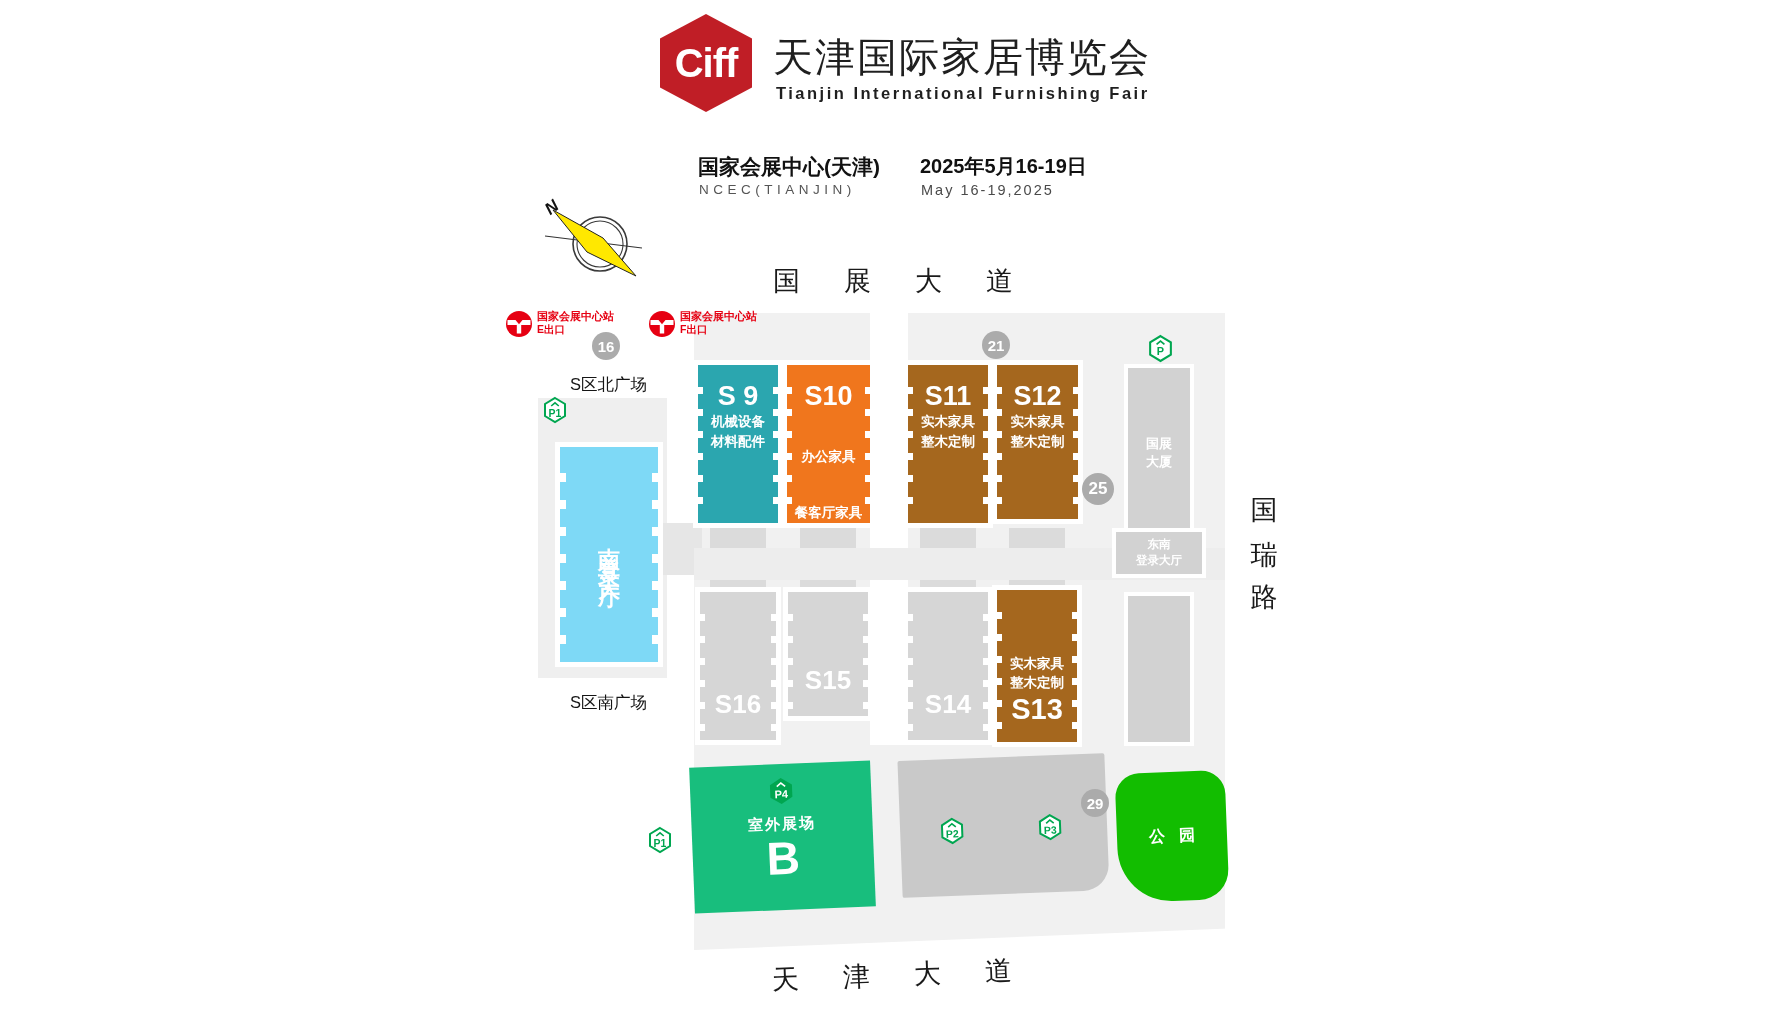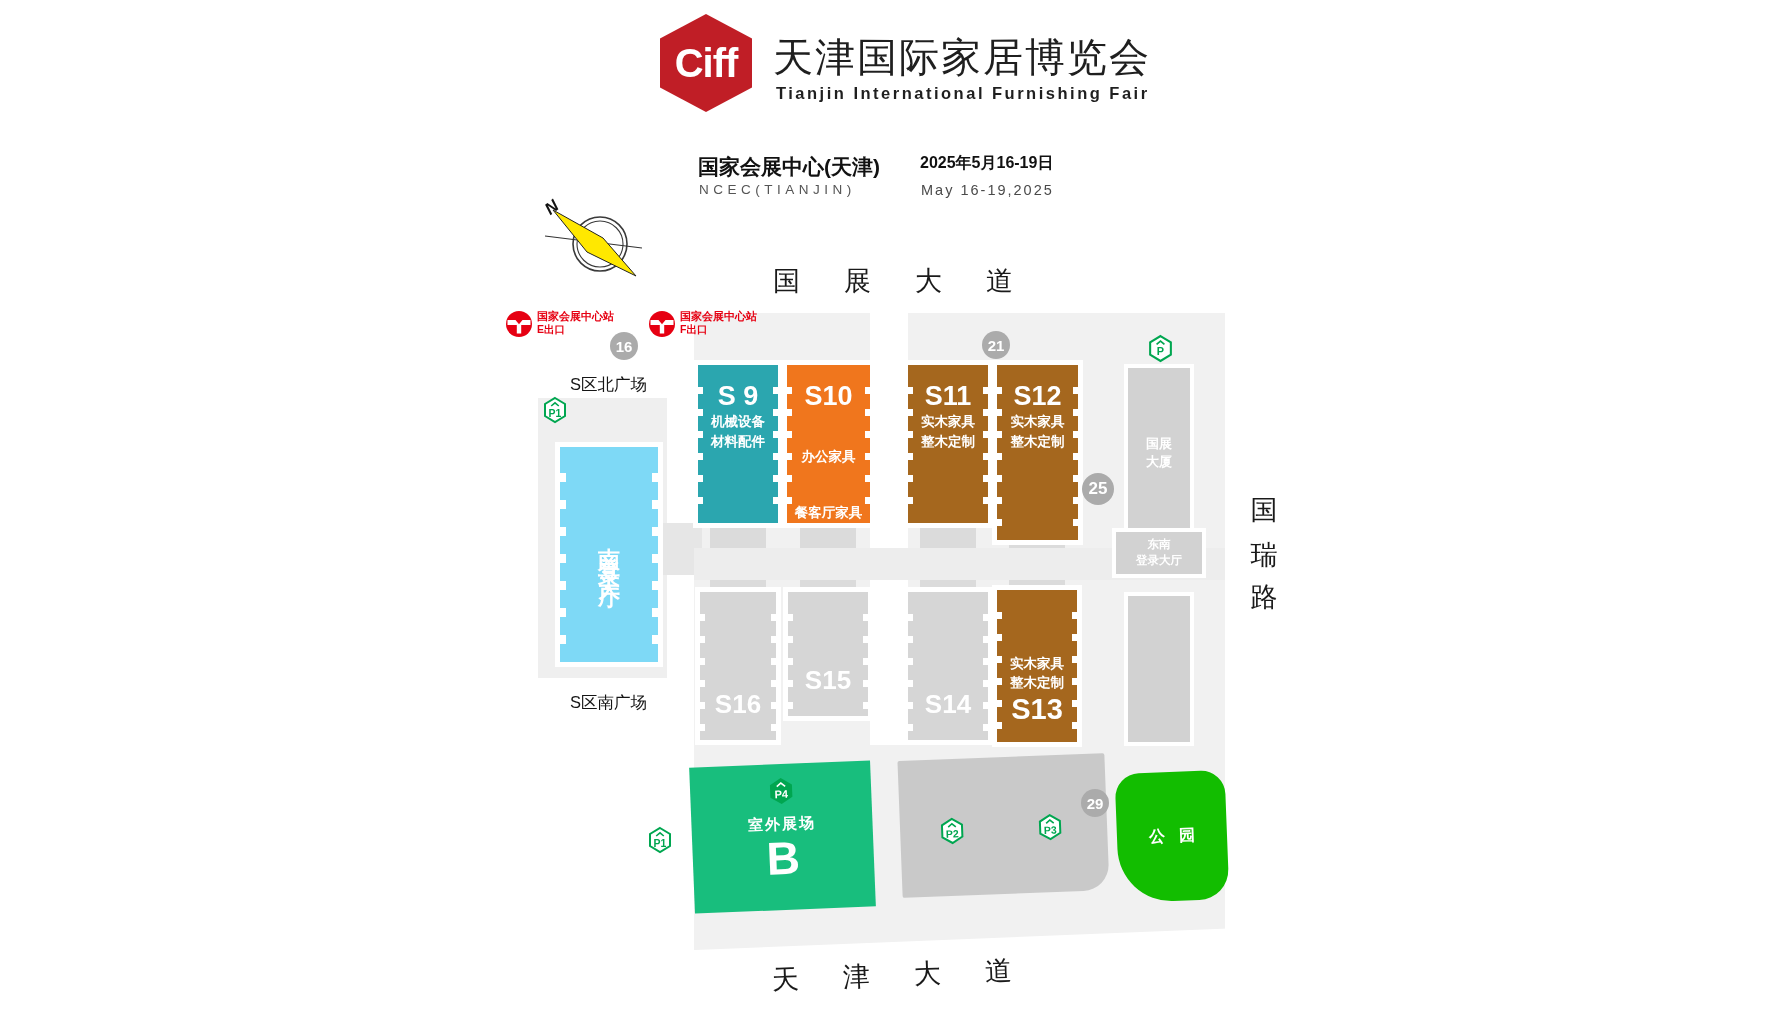--- a/index.html
+++ b/index.html
@@ -7,21 +7,21 @@
          font-family:"Liberation Sans","DejaVu Sans",sans-serif;overflow:hidden;}
   .a{position:absolute;}
   
   .logo-hex{display:flex;align-items:center;justify-content:center;
     clip-path:polygon(50% 0,100% 25%,100% 75%,50% 100%,0 75%,0 25%);
     background:var(--logo_red,#C01E26);color:#fff;font-weight:bold;font-size:40px;letter-spacing:-1px;}
   .title-cn{font-size:40px;color:#1f1f1f;letter-spacing:2px;font-weight:400;}
   .title-en{font-size:16.5px;color:#1f1f1f;letter-spacing:2.5px;font-weight:bold;}
   .venue-cn{font-size:21px;font-weight:bold;color:#111;}
   .venue-en{font-size:13.5px;letter-spacing:4.5px;color:#555;}
-  .date-cn{font-size:16px;font-weight:bold;color:#111;}
+  .date-cn{font-size:20px;font-weight:bold;color:#111;}
   .date-en{font-size:14.5px;letter-spacing:2px;color:#4a4a4a;}
   
   .road-label{font-size:27px;color:#1a1a1a;letter-spacing:44px;white-space:nowrap;}
   .road-label-v{font-size:27px;color:#1a1a1a;writing-mode:vertical-rl;letter-spacing:43px;}
   
   .panel{background:#F1F1F1;}
   .plaza{background:#EFEFEF;}
   .stub{background:#DBDBDB;}
   .band{background:#EDEDED;}
   .whiteroad{background:#fff;}
@@ -113,21 +113,21 @@
   <div class="a hall c-orange" style="left:787px;top:365px;width:83px;height:158px">
     <span class="hid">S10</span>
     <span class="hline">办公家具</span>
     <span class="hline">餐客厅家具</span>
   </div>
   <div class="a hall c-brown" style="left:908px;top:365px;width:80px;height:158px">
     <span class="hid">S11</span>
     <span class="hline">实木家具</span>
     <span class="hline">整木定制</span>
   </div>
-  <div class="a hall c-brown" style="left:997px;top:365px;width:81px;height:175px">
+  <div class="a hall c-brown" style="left:997px;top:365px;width:81px;height:154px">
     <span class="hid">S12</span>
     <span class="hline">实木家具</span>
     <span class="hline">整木定制</span>
   </div>
 
   <div class="a hall c-gray" style="left:700px;top:592px;width:76px;height:148px">
     <span class="hid-b">S16</span>
   </div>
   <div class="a hall c-gray" style="left:788px;top:592px;width:80px;height:124px">
     <span class="hid-b">S15</span>
@@ -183,21 +183,21 @@
       <polygon class="hexpoly-o" points="12,2 22,8 22,20 12,26 2,20 2,8"></polygon>
       <polyline class="hexroof-o" points="8.2,10 12,6.8 15.8,10"></polyline>
       <text class="hextext-o" x="12" y="20.5">P3</text>
     </svg>
   </div>
 
   <div class="a park" style="left:1117px;top:772px;width:110px;height:129px;transform:rotate(-2.2deg)">
     <span class="park-label">公园</span>
   </div>
 
-  <div class="a gate" style="left:610px;top:332px;width:28px;height:28px">16</div>
+  <div class="a gate" style="left:592px;top:332px;width:28px;height:28px">16</div>
   <div class="a gate" style="left:982px;top:331px;width:28px;height:28px">21</div>
   <div class="a gate" style="left:1082px;top:473px;width:32px;height:32px;font-size:17px">25</div>
   <div class="a gate" style="left:1081px;top:789px;width:28px;height:28px">29</div>
 
   <svg class="a" style="left:1148px;top:334px" width="25" height="29" viewBox="0 0 24 28">
     <polygon class="hexpoly-o" points="12,2 22,8 22,20 12,26 2,20 2,8"></polygon>
     <polyline class="hexroof-o" points="8.2,10 12,6.8 15.8,10"></polyline>
     <text class="hextext-o" x="12" y="20.5">P</text>
   </svg>
   <svg class="a" style="left:543px;top:396px" width="24" height="28" viewBox="0 0 24 28">

